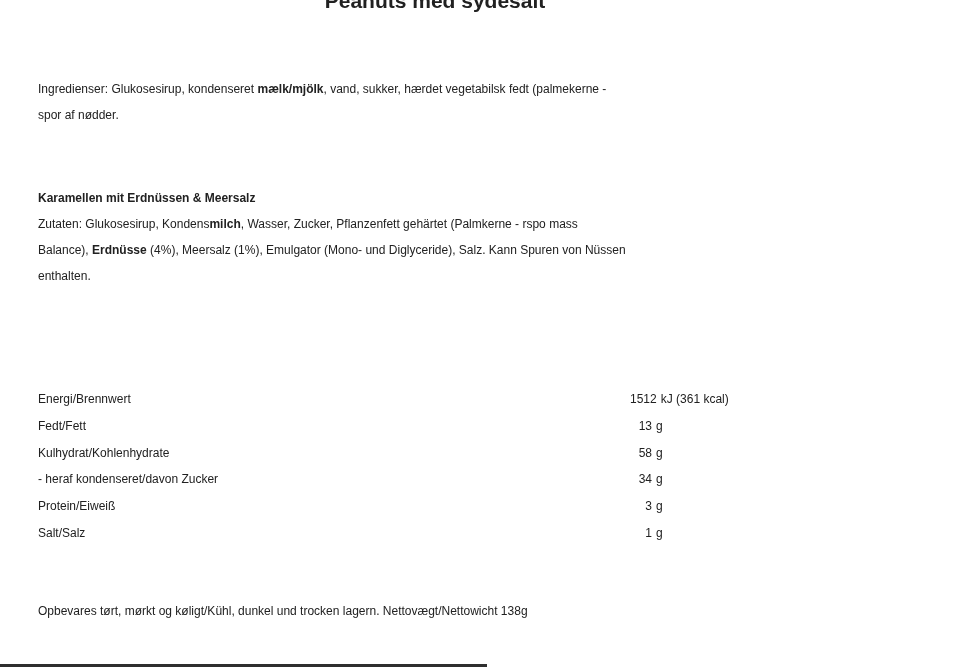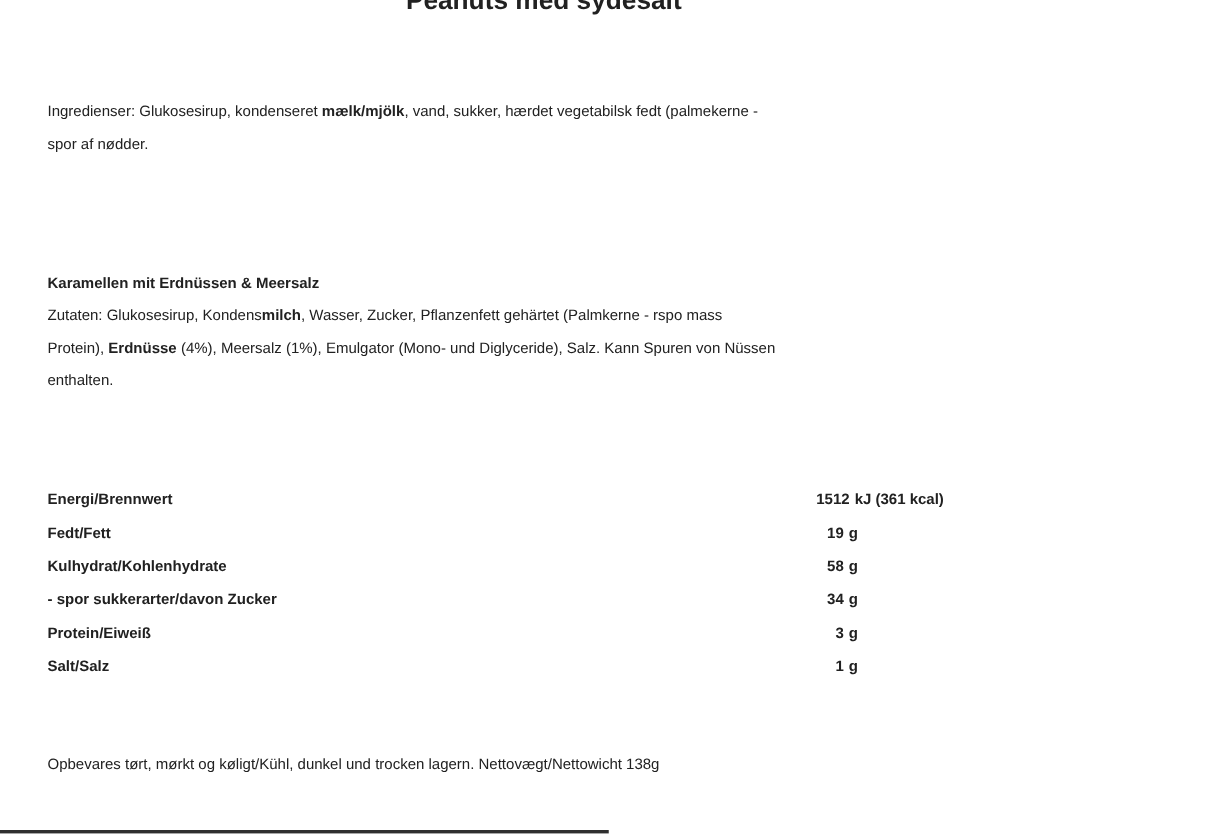--- a/index.html
+++ b/index.html
@@ -29,26 +29,26 @@
   .para {
     position: absolute;
     left: 38px;
     font-size: 12px;
     line-height: 25.9px;
     white-space: nowrap;
   }
   .para .b { font-weight: bold; }
   #para-da { top: 77px; }
   #sec-de  { top: 186px; }
-  .sec-heading { font-weight: bold; margin-top: 28px; }
+  .sec-heading { font-weight: bold; }
   #nutrition { top: 386px; line-height: 26.8px; }
-  .nut-row { position: relative; font-weight: bold; }
+  .nut-row { position: relative; }
   .nut-val {
     position: absolute;
-    left: 615px;
+    left: 592px;
     top: 0;
   }
   .nut-num {
     display: inline-block;
     min-width: 22px;
     text-align: right;
   }
   .nut-unit { margin-left: 4px; }
   #storage { top: 599px; }
   .bottom-divider {
@@ -68,44 +68,44 @@
   <div class="doc-title">Peanuts med sydesalt</div>
 
   <div class="para" id="para-da">
     <div><span>Ingredienser: Glukosesirup, kondenseret </span><span class="b">mælk/mjölk</span><span>, vand, sukker, hærdet vegetabilsk fedt (palmekerne -</span></div>
     <div><span>spor af nødder.</span></div>
   </div>
 
   <div class="para" id="sec-de">
     <div class="sec-heading">Karamellen mit Erdnüssen &amp; Meersalz</div>
     <div><span>Zutaten: Glukosesirup, Kondens</span><span class="b">milch</span><span>, Wasser, Zucker, Pflanzenfett gehärtet (Palmkerne - rspo mass</span></div>
-    <div><span>Protein), </span><span class="b">Erdnüsse</span><span> (4%), Meersalz (1%), Emulgator (Mono- und Diglyceride), Salz. Kann Spuren von Nüssen</span></div>
+    <div><span>Balance), </span><span class="b">Erdnüsse</span><span> (4%), Meersalz (1%), Emulgator (Mono- und Diglyceride), Salz. Kann Spuren von Nüssen</span></div>
     <div><span>enthalten.</span></div>
   </div>
 
   <div class="para" id="nutrition">
 
     <div class="nut-row">
       <span>Energi/Brennwert</span>
       <span class="nut-val"><span class="nut-num">1512</span><span class="nut-unit">kJ (361 kcal)</span></span>
     </div>
 
     <div class="nut-row">
       <span>Fedt/Fett</span>
-      <span class="nut-val"><span class="nut-num">19</span><span class="nut-unit">g</span></span>
+      <span class="nut-val"><span class="nut-num">13</span><span class="nut-unit">g</span></span>
     </div>
 
 
     <div class="nut-row">
       <span>Kulhydrat/Kohlenhydrate</span>
       <span class="nut-val"><span class="nut-num">58</span><span class="nut-unit">g</span></span>
     </div>
 
     <div class="nut-row">
-      <span>- spor sukkerarter/davon Zucker</span>
+      <span>- heraf kondenseret/davon Zucker</span>
       <span class="nut-val"><span class="nut-num">34</span><span class="nut-unit">g</span></span>
     </div>
 
     <div class="nut-row">
       <span>Protein/Eiweiß</span>
       <span class="nut-val"><span class="nut-num">3</span><span class="nut-unit">g</span></span>
     </div>
 
     <div class="nut-row">
       <span>Salt/Salz</span>

